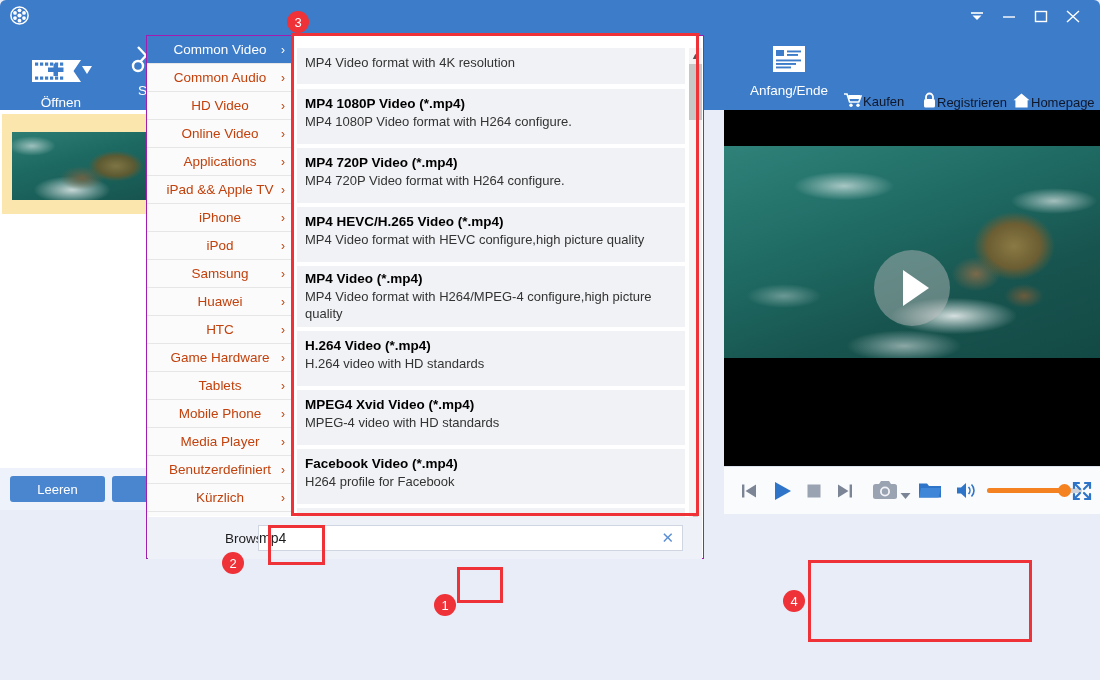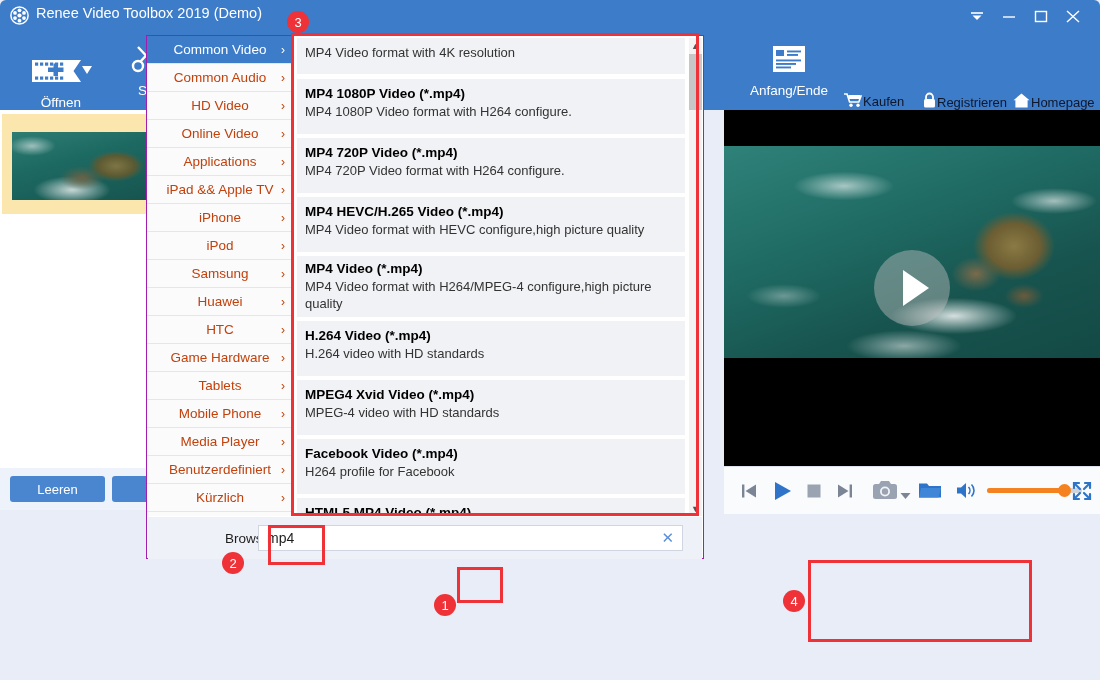--- a/index.html
+++ b/index.html
@@ -85,41 +85,41 @@
     position:absolute;left:724px;top:466px;width:376px;height:48px;background:#fafbfd;
     border-top:1px solid #dde3ee;
   }
   .pc{position:absolute;cursor:pointer;}
 
   
   .bottomarea{position:absolute;left:0;top:514px;width:1100px;height:166px;background:#e8edf7;}
   .f-label{position:absolute;font-size:13.5px;color:#1d1d1d;white-space:nowrap;}
   .f-input{
     position:absolute;background:#fff;border:1px solid #b9c4d6;box-sizing:border-box;
-    font-size:14px;color:#1d1d1d;display:flex;align-items:center;padding-left:8px;
+    font-size:14px;color:#1d1d1d;display:flex;align-items:center;
   }
 
   
   .menu{
     position:absolute;left:146px;top:35px;width:558px;height:524px;background:#ffffff;
     border:1px solid #a21caf;box-sizing:border-box;
   }
   .menu-left{
     position:absolute;left:0;top:0;width:147px;height:480px;background:#fbfbfb;
     border-right:1px solid #e2e2e2;box-sizing:border-box;
   }
   .mi{
     position:relative;height:28px;display:flex;align-items:center;justify-content:center;
     font-size:13.5px;color:#c2410c;border-bottom:1px solid #e6e6e6;cursor:pointer;
     box-sizing:border-box;background:#fbfbfb;
   }
   .mi.sel{background:#3d7cc9;color:#fff;}
   .mi .caret{position:absolute;right:8px;top:50%;transform:translateY(-50%);font-size:12px;}
   .menu-right{
-    position:absolute;left:148px;top:2px;width:408px;height:478px;background:#fff;overflow:hidden;
+    position:absolute;left:148px;top:12px;width:408px;height:478px;background:#fff;overflow:hidden;
   }
   .fmt{
     position:absolute;left:2px;width:388px;background:#f1f2f5;box-sizing:border-box;padding:6px 8px 5px 8px;
     cursor:pointer;
   }
   .fmt-t{font-size:13.5px;font-weight:bold;color:#000000;line-height:18px;}
   .fmt-d{font-size:13px;color:#333;line-height:17px;}
   .sbar{position:absolute;left:394px;top:0;width:13px;height:478px;background:#f3f3f3;cursor:pointer;}
   .sthumb{position:absolute;left:0;top:16px;width:13px;height:56px;background:#c7c7c7;}
   .sarrow{position:absolute;left:0;width:13px;height:15px;display:flex;align-items:center;justify-content:center;font-size:9px;color:#555;}
@@ -144,21 +144,20 @@
         <circle cx="9.5" cy="9.5" r="8.6" fill="none" stroke="#fff" stroke-width="1.5"></circle>
         <circle cx="9.5" cy="9.5" r="2.1" fill="#fff"></circle>
         <circle cx="9.5" cy="4.3" r="1.9" fill="#fff"></circle>
         <circle cx="9.5" cy="14.7" r="1.9" fill="#fff"></circle>
         <circle cx="5" cy="6.9" r="1.9" fill="#fff"></circle>
         <circle cx="14" cy="6.9" r="1.9" fill="#fff"></circle>
         <circle cx="5" cy="12.1" r="1.9" fill="#fff"></circle>
         <circle cx="14" cy="12.1" r="1.9" fill="#fff"></circle>
       </svg>
     </span>
-    <span class="title-text">Renee Video Toolbox 2019 (Demo)</span>
 
     <span class="wbtn" style="left:964px;">
       <svg width="26" height="16" viewBox="0 0 26 16">
         <path d="M7 5 H19" stroke="#fff" stroke-width="1.6"></path>
         <path d="M8.5 7.5 L13 12 L17.5 7.5 Z" fill="#fff"></path>
       </svg>
     </span>
     <span class="wbtn" style="left:996px;">
       <svg width="26" height="16" viewBox="0 0 26 16">
           <path d="M7 9 H19" stroke="#fff" stroke-width="1.4"></path>

